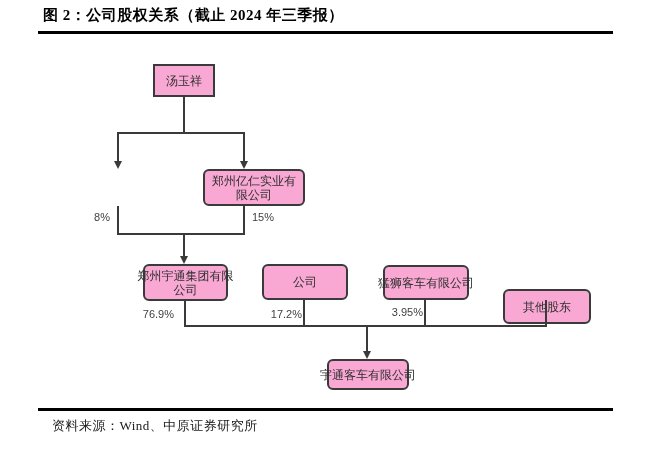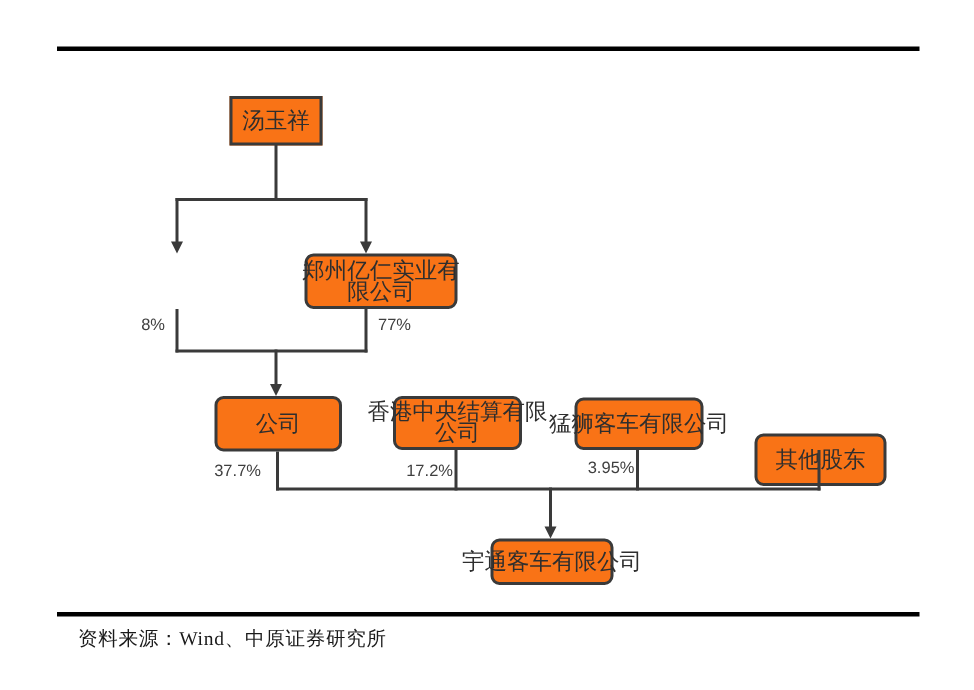--- a/index.html
+++ b/index.html
@@ -19,23 +19,23 @@
   .rule{position:absolute;left:38px;width:575px;height:3px;background:#000;}
   .rule-top{top:31px;}
   .rule-bottom{top:408px;}
   .source{
     position:absolute;left:52px;top:417px;
     font-family:"Liberation Serif","DejaVu Serif",serif;
     font-size:13px;color:#1a1a1a;letter-spacing:0.5px;white-space:nowrap;
   }
   .node{
     position:absolute;box-sizing:border-box;
-    border:2px solid #3a3a3a;background:#f97316;border-radius:6px;
+    border:2px solid #3a3a3a;background:#f9a8d4;border-radius:6px;
     display:flex;flex-direction:column;align-items:center;justify-content:center;
-    font-size:15px;line-height:14px;color:#2e2e2e;text-align:center;
+    font-size:12px;line-height:14px;color:#2e2e2e;text-align:center;
     white-space:nowrap;
   }
   .node.sharp{border-radius:0;}
   .line{position:absolute;background:#3a3a3a;}
   .arrow{
     position:absolute;width:0;height:0;
     border-left:4px solid transparent;border-right:4px solid transparent;
     border-top:8px solid #3a3a3a;
   }
   .pct{
@@ -43,38 +43,39 @@
     font-size:11px;color:#3f3f3f;white-space:nowrap;
   }
   .pct.r{text-align:right;}
   .pct.l{text-align:left;}
 </style>
 </head>
 <body>
 
 <div class="page">
 
+  <div class="fig-title">图 2：公司股权关系（截止 2024 年三季报）</div>
   <div class="rule rule-top"></div>
 
   <div class="node sharp" style="left:153px;top:64px;width:62px;height:33px;">
     <div>汤玉祥</div>
   </div>
 
 
   <div class="node" style="left:203px;top:169px;width:102px;height:37px;">
     <div>郑州亿仁实业有</div>
     <div>限公司</div>
   </div>
 
   <div class="node" style="left:143px;top:264px;width:85px;height:37px;">
+    <div>郑州宇通集团有限</div>
     <div>公司</div>
   </div>
 
   <div class="node" style="left:262px;top:264px;width:86px;height:36px;">
-    <div>香港中央结算有限</div>
     <div>公司</div>
   </div>
 
   <div class="node" style="left:383px;top:265px;width:86px;height:35px;">
     <div>猛狮客车有限公司</div>
   </div>
 
   <div class="node" style="left:503px;top:265px;width:88px;height:35px;margin-top:24px;">
     <div>其他股东</div>
   </div>
@@ -98,21 +99,21 @@
 
   <div class="line" style="left:184px;top:301px;width:2px;height:26px;"></div>
   <div class="line" style="left:303px;top:300px;width:2px;height:27px;"></div>
   <div class="line" style="left:424px;top:300px;width:2px;height:27px;"></div>
   <div class="line" style="left:545px;top:300px;width:2px;height:27px;"></div>
   <div class="line" style="left:184px;top:325px;width:363px;height:2px;"></div>
   <div class="line" style="left:366px;top:325px;width:2px;height:27px;"></div>
   <div class="arrow" style="left:363px;top:351px;"></div>
 
   <div class="pct r" style="left:70px;top:211px;">8%</div>
-  <div class="pct l" style="left:252px;top:211px;">77%</div>
-  <div class="pct r" style="left:134px;top:308px;">37.7%</div>
+  <div class="pct l" style="left:252px;top:211px;">15%</div>
+  <div class="pct r" style="left:134px;top:308px;">76.9%</div>
   <div class="pct r" style="left:262px;top:308px;text-align:right;">17.2%</div>
   <div class="pct r" style="left:383px;top:306px;">3.95%</div>
 
   <div class="rule rule-bottom"></div>
   <div class="source">资料来源：Wind、中原证券研究所</div>
 
 </div>
 
 </body></html>

